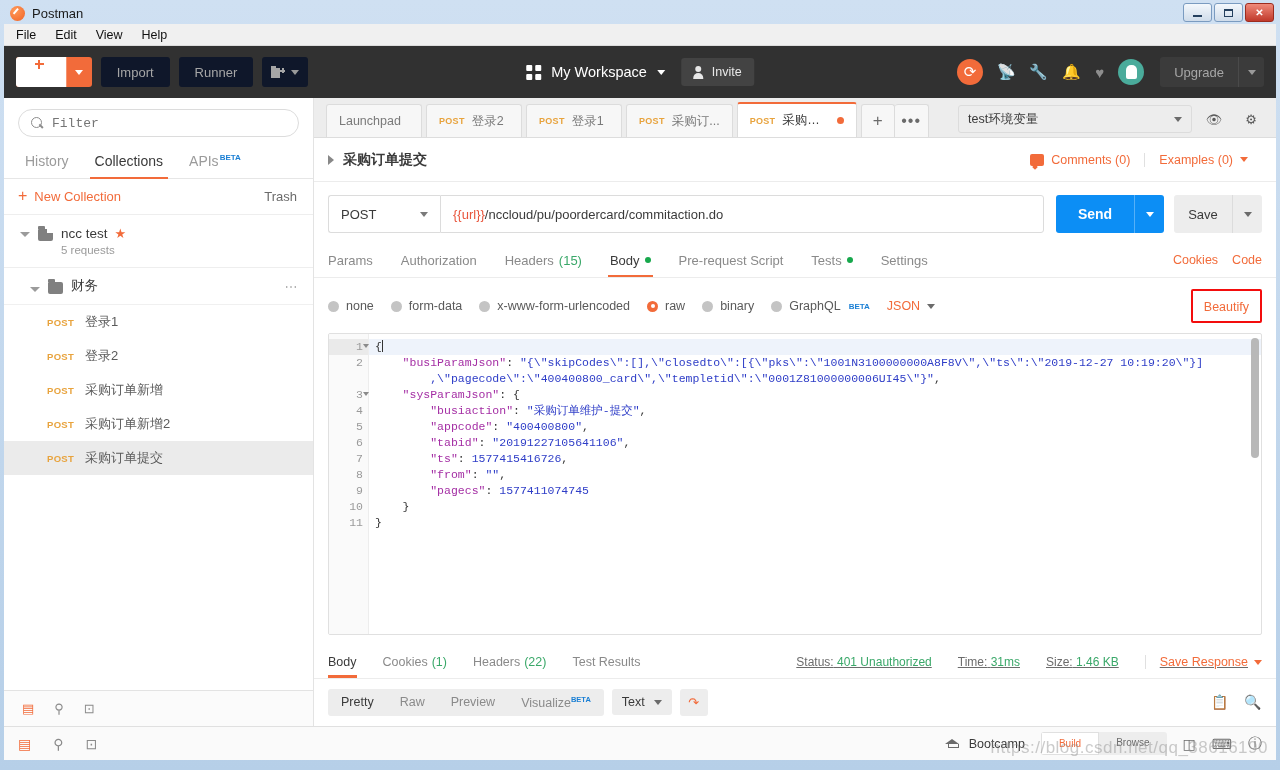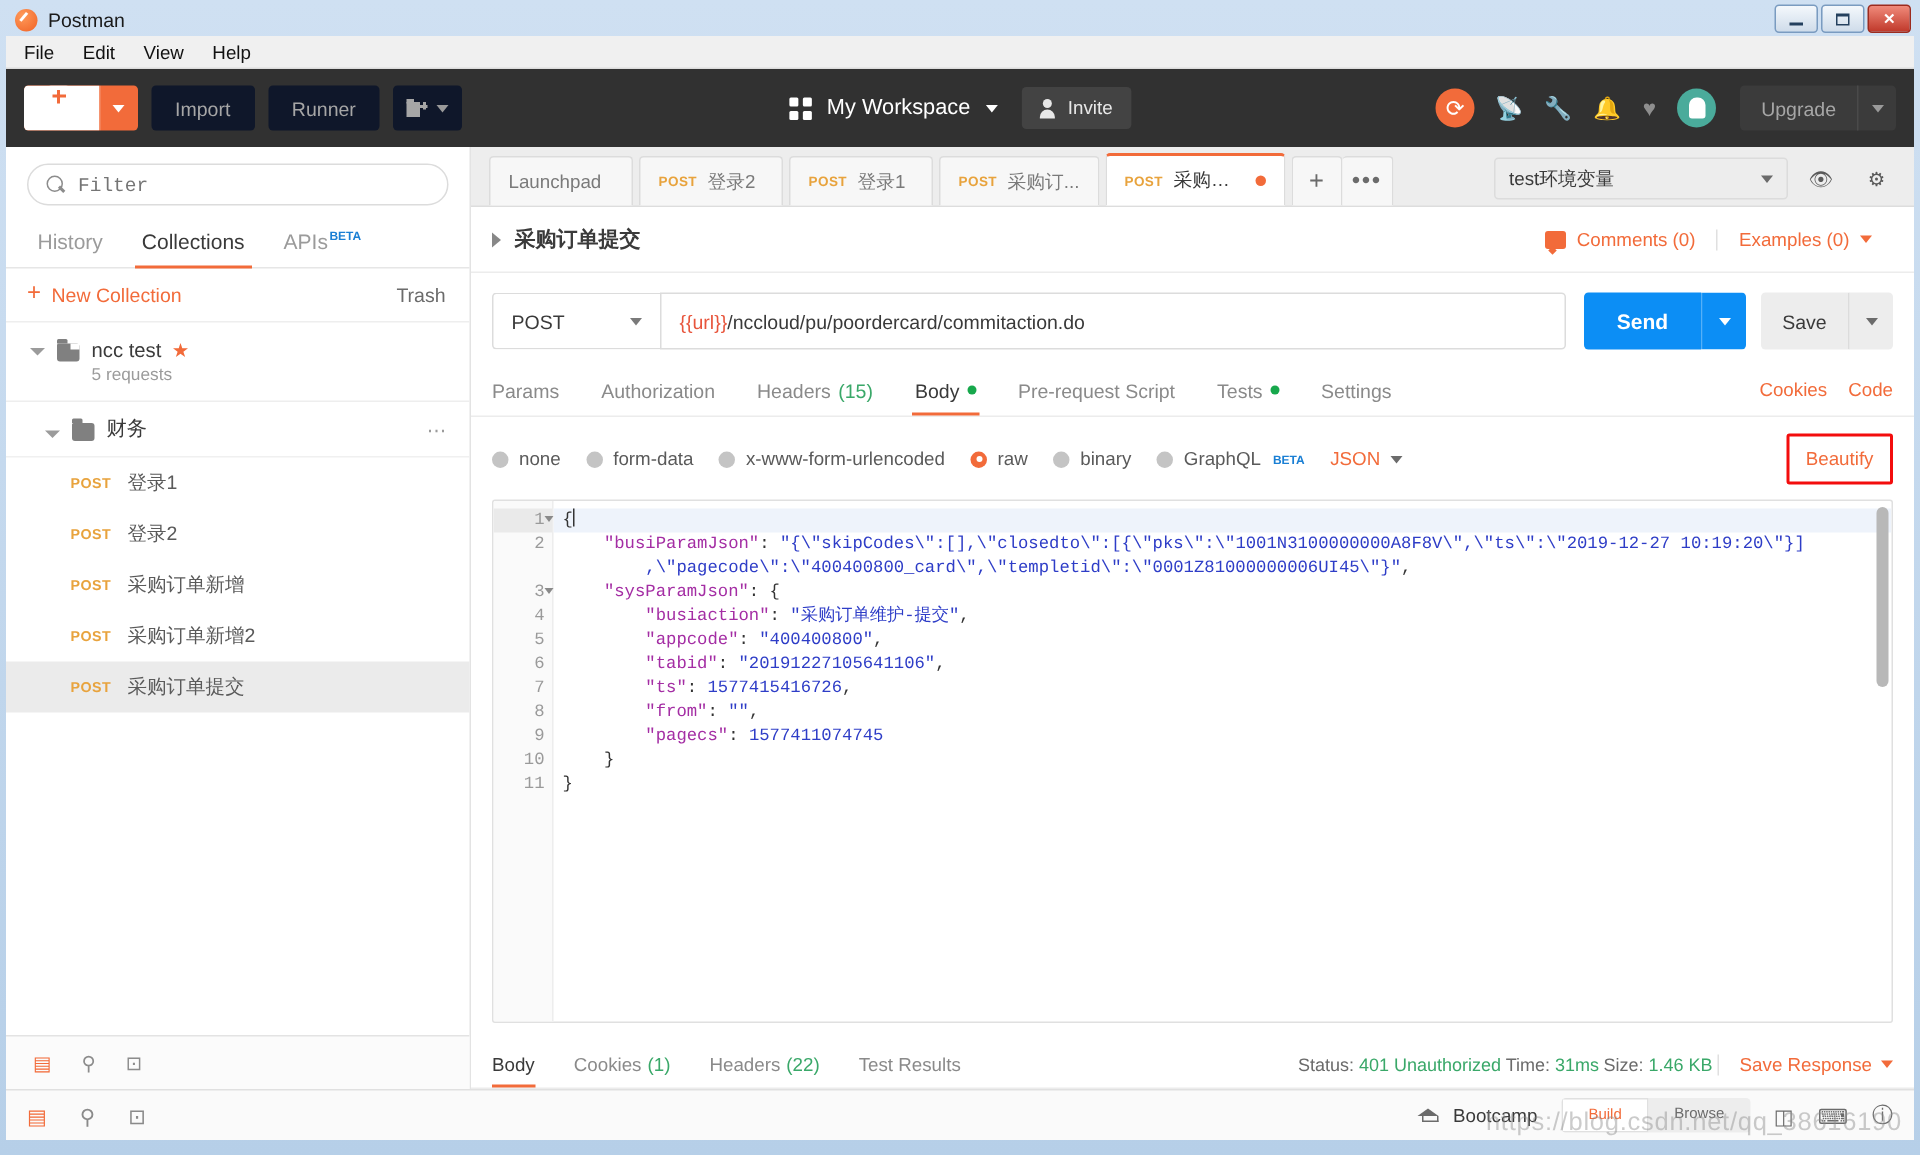--- a/index.html
+++ b/index.html
@@ -201,21 +201,21 @@
   .rtab .nm { color: #7a7a7a; font-size: 12.5px; white-space: nowrap; overflow: hidden; text-overflow: ellipsis; }
   .rtab.active { background: #fff; border-top: 2.5px solid #f26b3a; color: #3a3a3a; height: 35px; }
   .rtab.active .nm { color: #3a3a3a; }
   .dot-unsaved { width: 7px; height: 7px; border-radius: 50%; background: #f26b3a; flex: none; }
   .tabplus { width: 34px; height: 33px; background: #f7f7f7; border: 1px solid #dcdcdc; border-bottom: none;
     border-radius: 3px 3px 0 0; display: flex; align-items: center; justify-content: center; font-size: 17px; color: #6b6b6b; }
   .tabmore { width: 34px; height: 33px; background: #f7f7f7; border: 1px solid #dcdcdc; border-left: none; border-bottom: none;
     border-radius: 3px 3px 0 0; display: flex; align-items: center; justify-content: center; color: #6b6b6b; letter-spacing: 1px; }
   .env-wrap { margin-left: auto; display: flex; align-items: center; gap: 7px; padding: 0 10px 4px 0; }
   .env-select {
-    width: 196px; height: 28px; background: #ededed; border: 1px solid #dcdcdc; border-radius: 3px;
+    width: 234px; height: 28px; background: #ededed; border: 1px solid #dcdcdc; border-radius: 3px;
     display: flex; align-items: center; padding: 0 9px; font-size: 12.5px; color: #3a3a3a;
   }
   .env-select .tri-down { margin-left: auto; border-top-color: #6b6b6b; }
   .sq-btn { width: 30px; height: 28px; background: #ededed; border-radius: 3px; display: flex; align-items: center; justify-content: center; color: #5a5a5a; font-size: 13px; }
 
   .crumbrow { height: 44px; display: flex; align-items: center; padding: 0 14px; border-bottom: 1px solid #ececec; }
   .crumb { display: flex; align-items: center; gap: 9px; font-size: 14px; color: #3a3a3a; font-weight: bold; }
   .crumb .caret.right { margin-top: 0; border-left-color: #888; }
   .crumb-right { margin-left: auto; display: flex; align-items: center; gap: 0; }
   .cm-link { color: #f26b3a; font-size: 12.5px; display: flex; align-items: center; gap: 7px; padding: 0 14px; }
@@ -296,21 +296,21 @@
   .vscroll {
     position: absolute; right: 2px; top: 4px; width: 8px; height: 120px; background: #b8b8b8; border-radius: 4px;
   }
 
   .respsep { height: 12px; }
   .resptabs { display: flex; align-items: center; padding: 0 14px; border-bottom: 1px solid #ececec; height: 32px; }
   .rt { font-size: 12.5px; color: #8a8a8a; padding: 0 13px; height: 100%; display: flex; align-items: center; position: relative; gap: 4px; }
   .rt:first-child { padding-left: 0; }
   .rt.active { color: #3a3a3a; }
   .rt.active::after { content: ""; position: absolute; left: 0; right: 13px; bottom: 0; height: 2.5px; background: #f26b3a; }
-  .statusline { margin-left: auto; display: flex; align-items: flex-start; gap: 3px; font-size: 12px; color: #6b6b6b; }
+  .statusline { margin-left: auto; display: flex; align-items: flex-start; gap: 26px; font-size: 12px; color: #6b6b6b; text-decoration: underline; }
   .statusline b { font-weight: normal; color: #3aa869; }
   .save-resp { color: #f26b3a; font-size: 12.5px; display: flex; align-items: center; gap: 6px; border-left: 1px solid #e0e0e0; padding-left: 14px; }
 
   .respctrl { display: flex; align-items: center; gap: 0; padding: 10px 14px; }
   .pill-grp { display: flex; background: #ededed; border-radius: 3px; overflow: hidden; }
   .pill { padding: 6px 13px; font-size: 12.5px; color: #8a8a8a; }
   .pill.active { color: #3a3a3a; }
   .pill sup { font-size: 7.5px; color: #1a7fd4; font-weight: bold; }
   .txt-sel { margin-left: 8px; background: #ededed; border-radius: 3px; padding: 6px 10px; display: flex; align-items: center; gap: 9px; font-size: 12.5px; color: #3a3a3a; }
   .wrap-btn { margin-left: 8px; background: #ededed; border-radius: 3px; width: 28px; height: 27px; display: flex; align-items: center; justify-content: center; color: #f26b3a; font-size: 13px; }
@@ -661,20 +661,39 @@
           <span><span>Status:</span> <b>401 Unauthorized</b></span>
           <span><span>Time:</span> <b>31ms</b></span>
           <span><span>Size:</span> <b>1.46 KB</b></span>
           <span class="save-resp">
             <span>Save Response</span>
             <span class="tri-down" style="border-top-color:#f26b3a"></span>
           </span>
         </div>
       </div>
 
+      <div class="respctrl">
+        <div class="pill-grp">
+          <div class="pill active">Pretty</div>
+          <div class="pill">Raw</div>
+          <div class="pill">Preview</div>
+          <div class="pill">
+            <span>Visualize</span><sup>BETA</sup>
+          </div>
+        </div>
+        <div class="txt-sel">
+          <span>Text</span>
+          <span class="tri-down" style="border-top-color:#6b6b6b"></span>
+        </div>
+        <div class="wrap-btn">↷</div>
+        <div class="resp-right">
+          <span>📋</span>
+          <span>🔍</span>
+        </div>
+      </div>
 
     </div>
   </div>
 
   <div class="statusbar">
     <span class="sb-ico orange">▤</span>
     <span class="sb-ico">⚲</span>
     <span class="sb-ico">⊡</span>
     <div class="sb-right">
       <div class="bootcamp">

